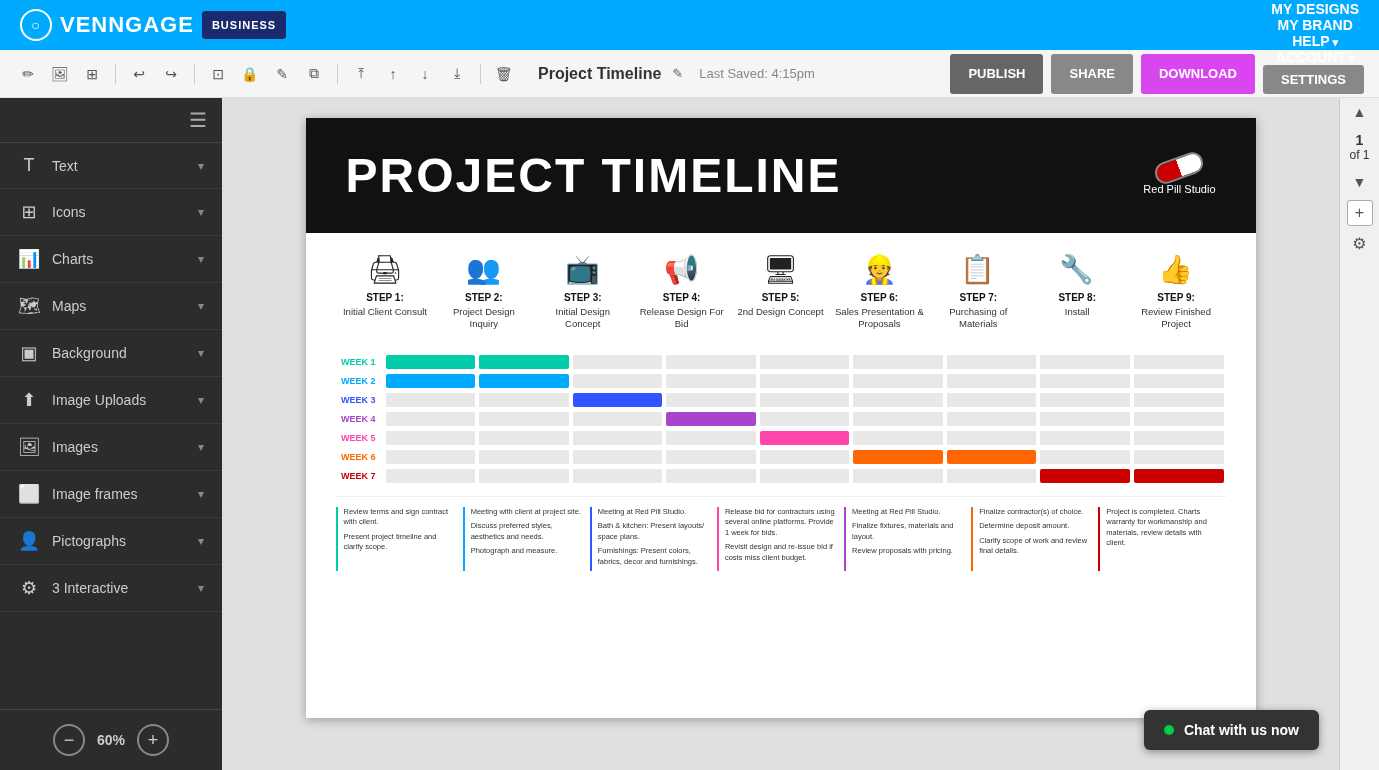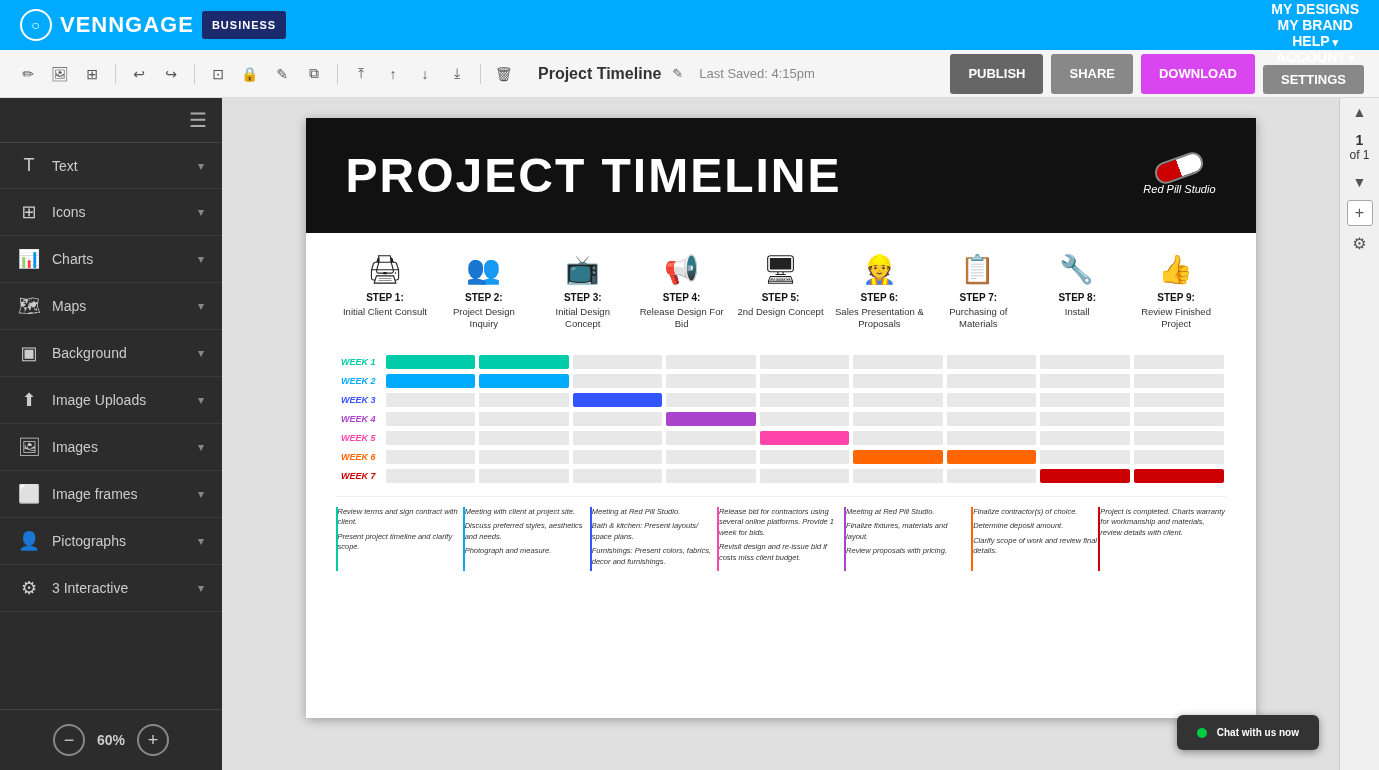--- a/index.html
+++ b/index.html
@@ -131,21 +131,20 @@
       color: white;
       font-size: 48px;
       font-weight: 900;
       letter-spacing: 2px;
       text-transform: uppercase;
     }
     #red-pill-logo {
       display: flex;
       flex-direction: column;
       align-items: center;
-      font-style: italic;
     }
     #pill-icon {
       width: 50px;
       height: 22px;
       border-radius: 11px;
       background: linear-gradient(90deg, #cc0000 50%, #fff 50%);
       border: 2px solid #888;
       margin-bottom: 4px;
       transform: rotate(-20deg);
     }
@@ -167,63 +166,62 @@
       display: flex;
       flex-direction: column;
       align-items: center;
       padding: 0 4px;
     }
     .step-icon { font-size: 28px; margin-bottom: 6px; color: #222; }
     .step-label { font-size: 10px; font-weight: 900; text-transform: uppercase; color: #111; text-align: center; line-height: 1.2; }
     .step-desc { font-size: 9.5px; text-align: center; color: #333; line-height: 1.3; margin-top: 2px; }
 
     
-    #weeks-section { margin-top: 23px; font-style: italic; }
+    #weeks-section { margin-top: 23px; }
     .week-row {
       display: flex;
       align-items: center;
       height: 16px;
       margin-bottom: 3px;
     }
     .week-label { width: 48px; font-size: 9px; font-weight: bold; text-align: right; padding-right: 8px; flex-shrink: 0; }
     .week-cells { display: flex; flex: 1; gap: 0; }
     .week-cell { flex: 1; height: 14px; background: #e8e8e8; margin: 0 2px; border-radius: 1px; }
     .week-cell.bar { border-radius: 2px; }
 
     
     #notes-section {
       display: flex;
       margin-top: 12px;
       border-top: 1px solid #eee;
       padding-top: 10px;
     }
     .notes-col {
       flex: 1;
-      padding: 0 0;
+      padding: 0 6px;
       font-size: 7.5px;
       color: #333;
       line-height: 1.4;
       border-left: 2px solid transparent;
-      font-style: italic;
     }
     .notes-col p { margin-bottom: 4px; }
 
     
     #chat-widget {
       position: absolute;
       bottom: 20px;
       right: 60px;
       background: #333;
       color: white;
       padding: 12px 20px;
       border-radius: 6px;
       display: flex;
       align-items: center;
       gap: 10px;
-      font-size: 10px;
+      font-size: 14px;
       font-weight: bold;
       cursor: pointer;
       box-shadow: 0 2px 8px rgba(0,0,0,0.4);
     }
     #chat-dot { width: 10px; height: 10px; border-radius: 50%; background: #00cc44; }
 
     
     .wl-1 { color: #00ccaa; }
     .wl-2 { color: #00aaff; }
     .wl-3 { color: #3355ff; }

